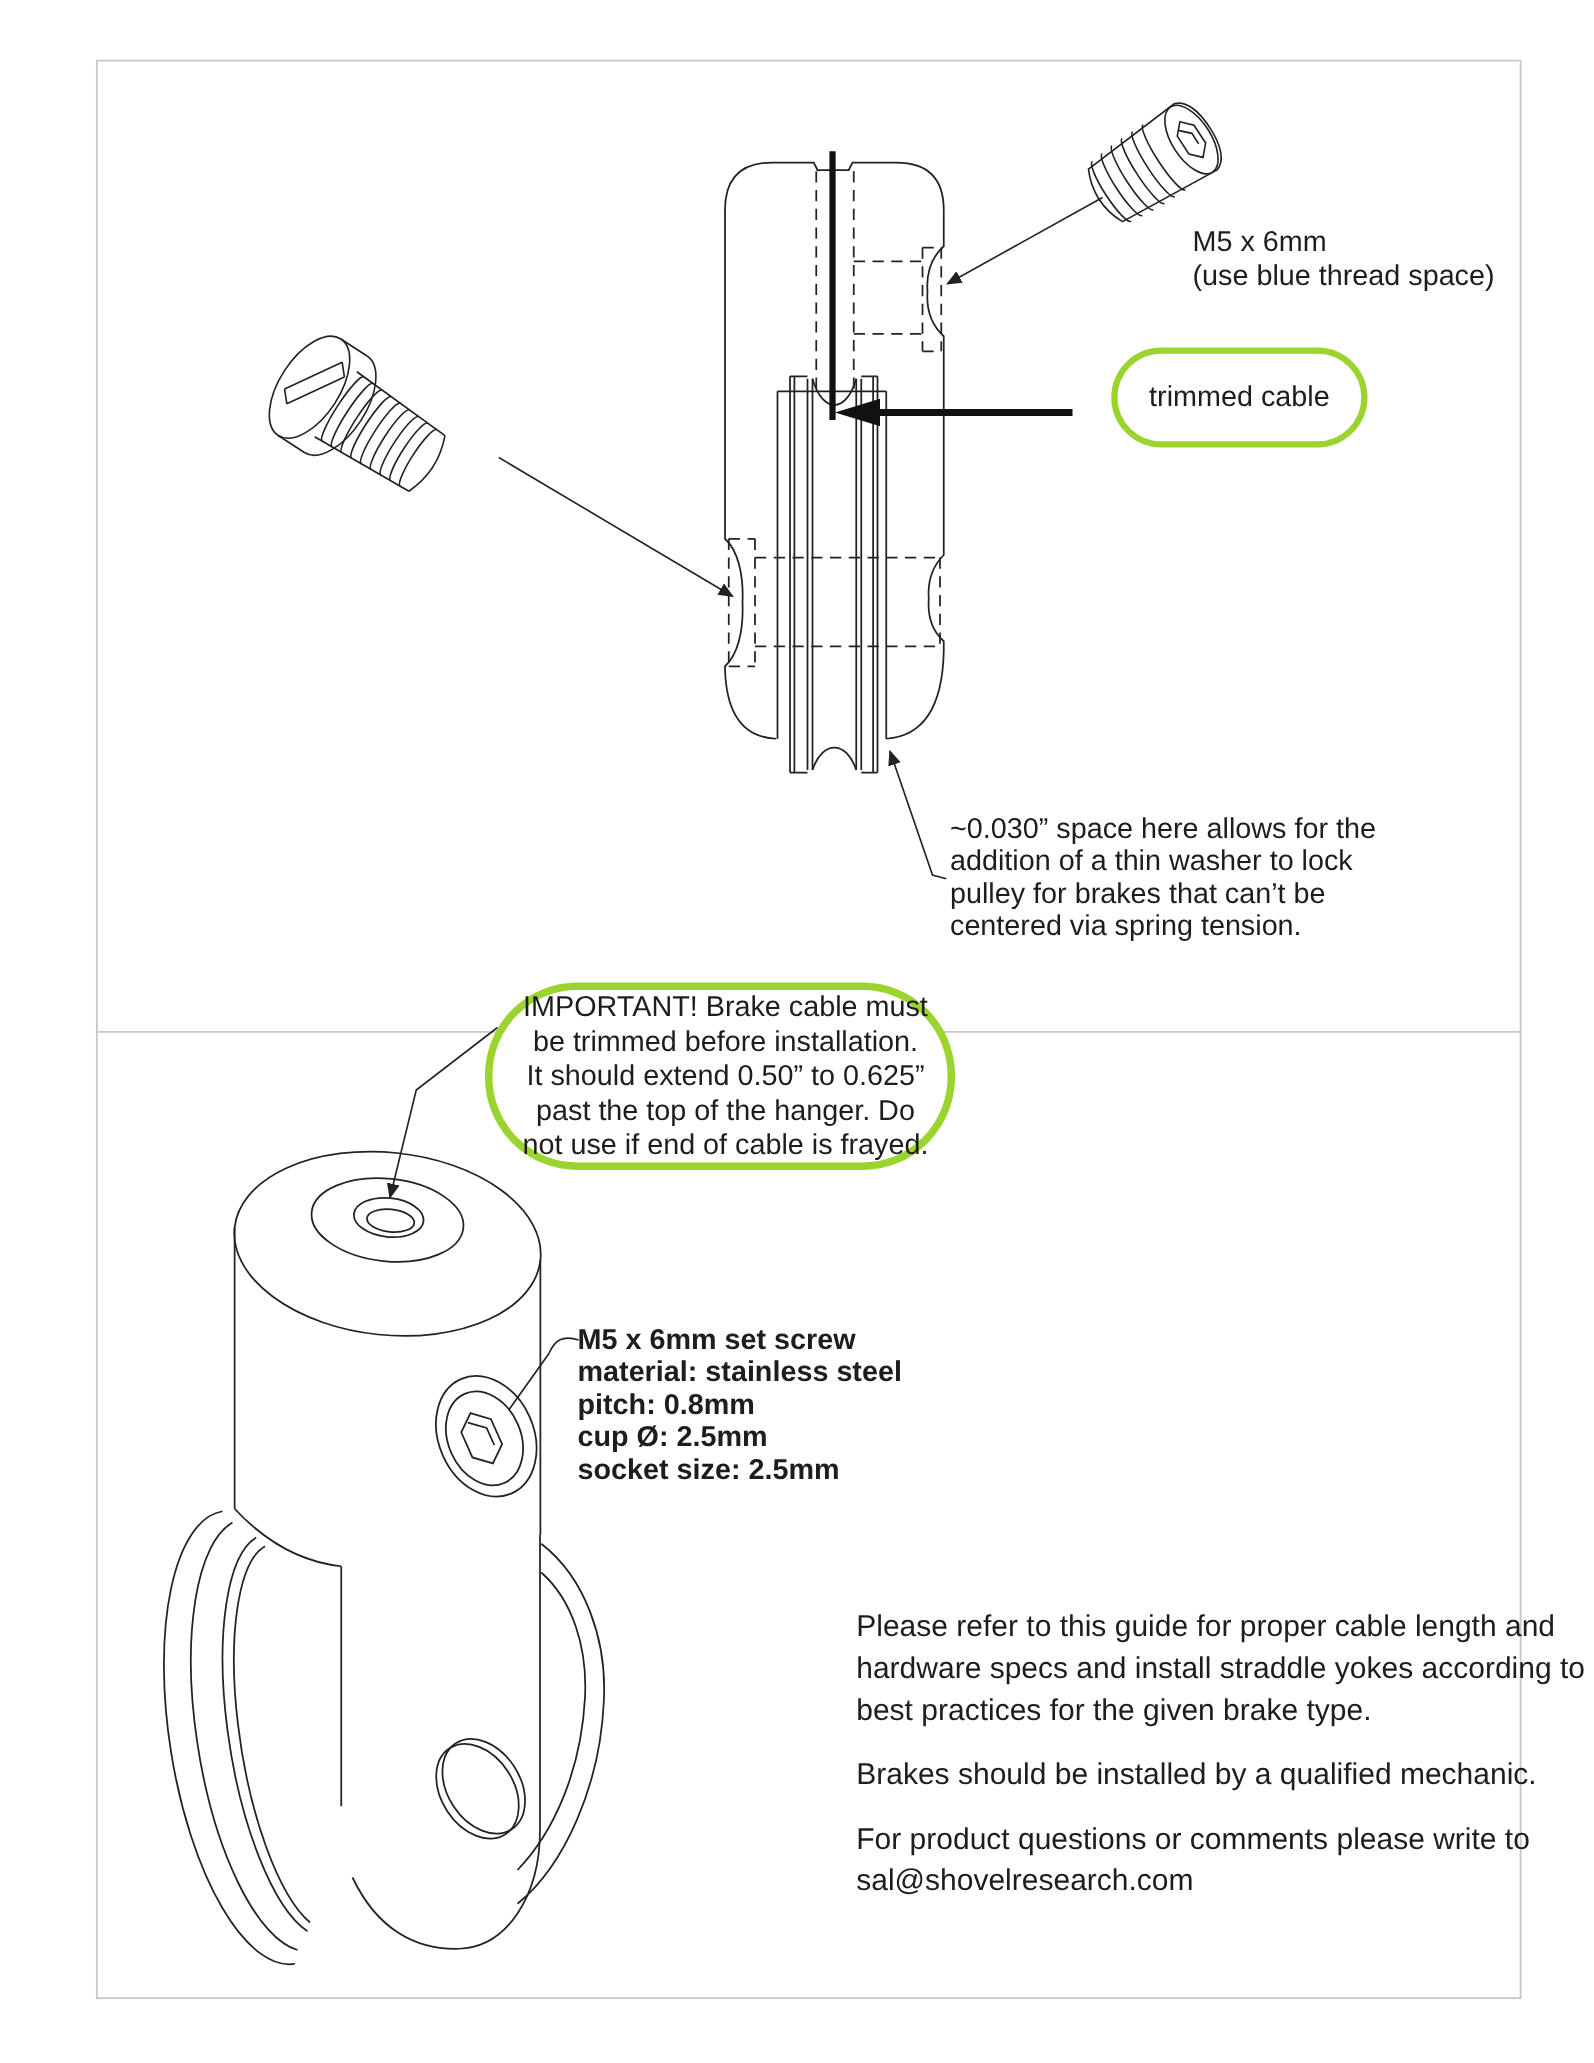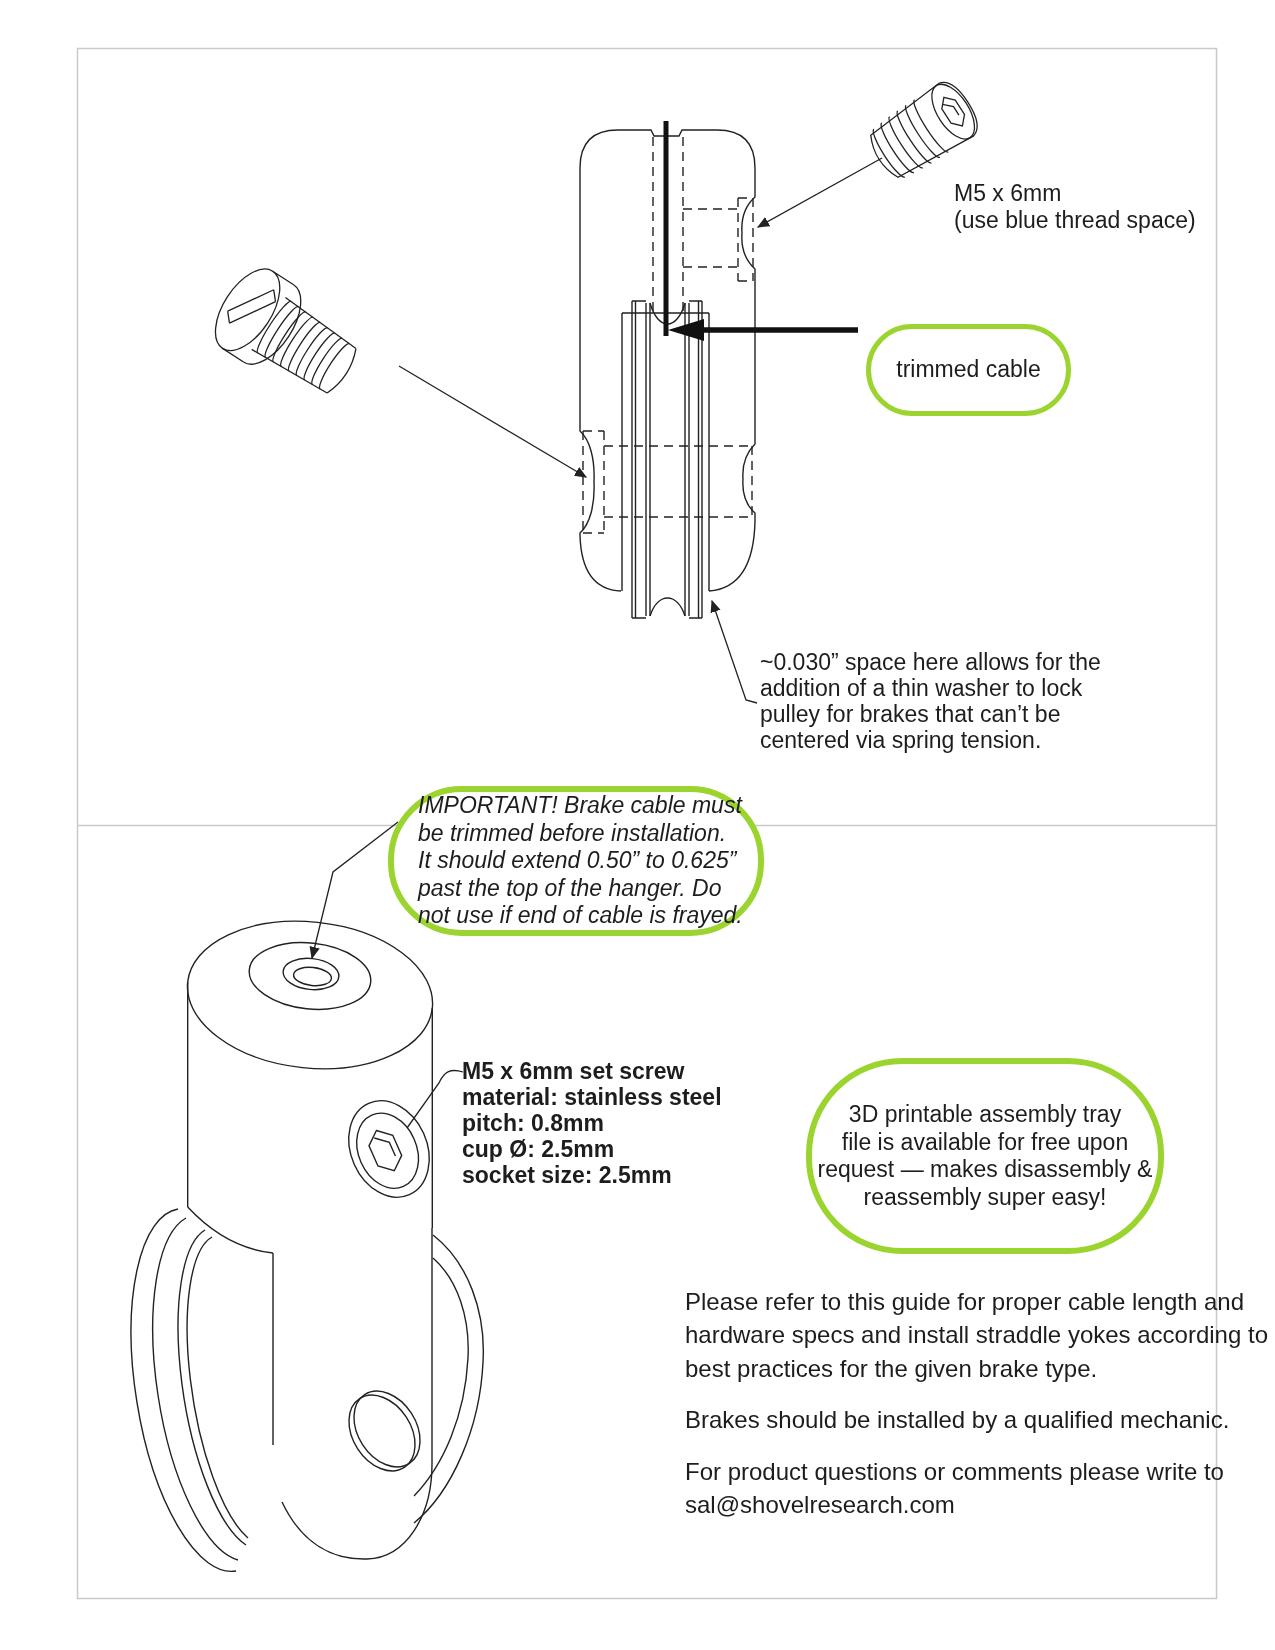--- a/index.html
+++ b/index.html
@@ -7,21 +7,21 @@
         font-family:"Liberation Sans","DejaVu Sans",sans-serif;color:#1d1d1d;}
   svg{position:absolute;left:0;top:0;}
   .txt{position:absolute;white-space:pre-line;}
   .label{font-size:23px;line-height:27px;}
   .note{font-size:23px;line-height:26px;}
   .specs{font-size:23px;line-height:26px;font-weight:bold;}
   .para{font-size:24px;line-height:33.4px;margin:0 0 18px 0;}
   .bubble{position:absolute;background:#fff;border:6px solid #9cd42f;box-sizing:border-box;
           display:flex;align-items:center;font-size:23px;line-height:27.5px;white-space:pre-line;}
   .bubble-pill{border-width:5px;border-radius:46px;justify-content:center;text-align:center;}
-  .bubble-important{border-radius:74px;padding-left:24px;text-align:left;font-style:italic;}
+  .bubble-important{border-radius:74px;padding-left:24px;text-align:center;}
   .bubble-tray{border-radius:96px;justify-content:center;text-align:center;}
   .paragraphs{position:absolute;left:685px;top:1285px;}
 </style>
 </head>
 <body>
 
 <div class="page">
 
   <svg width="1275" height="1650" viewBox="0 0 1275 1650">
     <defs>
@@ -99,21 +99,21 @@
       <path d="M 205 1230 A 54 163 -9 0 0 246 1545"></path>
       <path d="M 212 1237 A 50 157 -9 0 0 248 1538"></path>
       <ellipse cx="387" cy="1429" rx="29" ry="41" transform="rotate(-33 387 1429)"></ellipse>
       <ellipse cx="382" cy="1433" rx="29" ry="41" transform="rotate(-33 382 1433)"></ellipse>
     </g>
   </svg>
 
   <div class="txt label" style="left:954px;top:180px;">M5 x 6mm
 (use blue thread space)</div>
 
-  <div class="bubble bubble-pill" style="left:866px;top:278px;width:205px;height:92px;margin-top:46px;">
+  <div class="bubble bubble-pill" style="left:889px;top:278px;width:205px;height:80px;">
     <span>trimmed cable</span>
   </div>
 
 
   <div class="txt note" style="left:760px;top:649px;">~0.030” space here allows for the
 addition of a thin washer to lock
 pulley for brakes that can’t be
 centered via spring tension.</div>
 
   <div class="bubble bubble-important" style="left:388px;top:786px;width:376px;height:150px;">IMPORTANT! Brake cable must
@@ -121,24 +121,20 @@
 It should extend 0.50” to 0.625”
 past the top of the hanger. Do
 not use if end of cable is frayed.</div>
 
   <div class="txt specs" style="left:462px;top:1058px;">M5 x 6mm set screw
 material: stainless steel
 pitch: 0.8mm
 cup Ø: 2.5mm
 socket size: 2.5mm</div>
 
-  <div class="bubble bubble-tray" style="left:806px;top:1058px;width:358px;height:196px;">3D printable assembly tray
-file is available for free upon
-request — makes disassembly &amp;
-reassembly super easy!</div>
 
   <div class="paragraphs">
     <p class="para">Please refer to this guide for proper cable
 length and hardware specs and install
 straddle yokes according to best practices
 for the given brake type.</p>
     <p class="para">Brakes should be installed by a qualified
 mechanic.</p>
     <p class="para">For product questions or comments please
 write to sal@shovelresearch.com</p>

